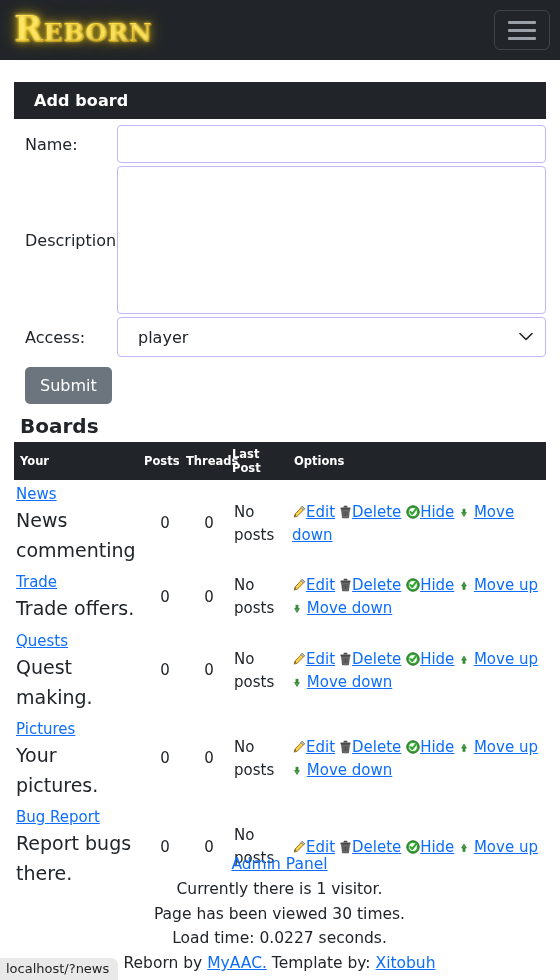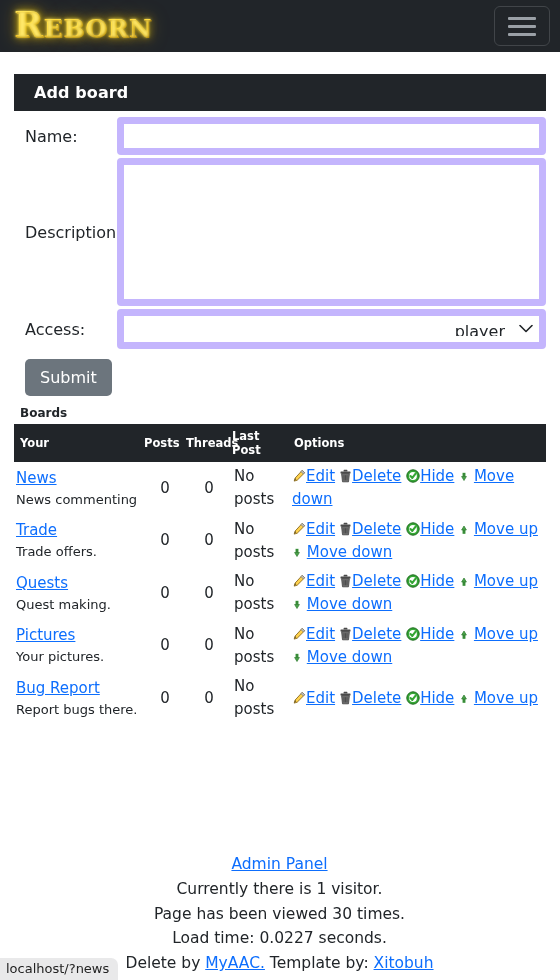--- a/index.html
+++ b/index.html
@@ -7,21 +7,21 @@
     margin: 0; padding: 0;
     width: 560px; height: 980px;
     background: #ffffff;
     font-family: "DejaVu Sans", "Liberation Sans", sans-serif;
     overflow: hidden;
   }
   #page { position: relative; width: 560px; height: 980px; background: #fff; }
 
   
   .navbar {
-    height: 52px;
+    height: 60px;
     background: #212529;
     display: flex;
     align-items: center;
     justify-content: space-between;
     padding: 0 10px 0 14px;
   }
   .brand {
     font-family: "DejaVu Serif", "Liberation Serif", serif;
     font-size: 35px;
     font-weight: 700;
@@ -78,29 +78,28 @@
   .form-label {
     width: 103px;
     flex: 0 0 103px;
     font-size: 16px;
     color: #212529;
     padding-left: 11px;
   }
   .form-row.desc .form-label { display: flex; align-items: center; }
   .field {
     flex: 1 1 auto;
-    border: 7px solid #c4b5fd;
+    border: 1px solid #c4b5fd;
     border-radius: 4px;
     background: #fff;
     font-family: "DejaVu Sans", "Liberation Sans", sans-serif;
     font-size: 16px;
     color: #212529;
     padding: 6px 20px;
     outline: none;
-    text-align: right;
   }
   input.field { height: 38px; }
   textarea.field {
     height: 148px;
     resize: none;
     overflow: hidden;
   }
   .select-wrap { position: relative; flex: 1 1 auto; display: flex; }
   select.field {
     height: 40px;
@@ -126,21 +125,21 @@
     border-radius: 5px;
     font-family: "DejaVu Sans", "Liberation Sans", sans-serif;
     font-size: 16px;
     padding: 9px 15px;
     cursor: pointer;
   }
 
   
   .boards-title {
     margin: 10px 0 4px 20px;
-    font-size: 12px;
+    font-size: 20px;
     font-weight: 700;
     color: #212529;
   }
   table.boards {
     width: 532px;
     margin: 0 14px;
     border-collapse: collapse;
     table-layout: fixed;
   }
   table.boards thead th {
@@ -165,21 +164,21 @@
     padding: 3px 2px;
     line-height: 1.55;
   }
   td.c-board { padding-left: 6px; }
   td.c-posts, td.c-thr { text-align: center; }
   td.c-last { line-height: 1.5; }
   td.c-opt { padding-left: 4px; line-height: 1.6; }
 
   a.link { color: #0d6efd; text-decoration: underline; cursor: pointer; }
   .board-name { font-size: 15px; }
-  .board-desc { font-size: 13px; color: #212529; }
+  .board-desc { font-size: 19px; color: #212529; }
 
   .opt-icon { display: inline-block; vertical-align: -2px; line-height: 0; }
   .opt-sep { display: inline-block; width: 4px; }
 
   
   .footer {
     position: absolute;
     left: 0; right: 1px;
     top: 852px;
     text-align: center;
@@ -391,19 +390,19 @@
   </div>
 
   <div class="footer">
     <div>
       <a class="link">Admin Panel</a>
     </div>
     <div>Currently there is 1 visitor.</div>
     <div>Page has been viewed 30 times.</div>
     <div>Load time: 0.0227 seconds.</div>
     <div>
-      <span>Delete by </span><a class="link">MyAAC.</a><span> Template by: </span><a class="link">Xitobuh</a>
+      <span>Reborn by </span><a class="link">MyAAC.</a><span> Template by: </span><a class="link">Xitobuh</a>
     </div>
   </div>
 
   <div class="status-bar">localhost/?news</div>
 
 </div>
 
 </body></html>

